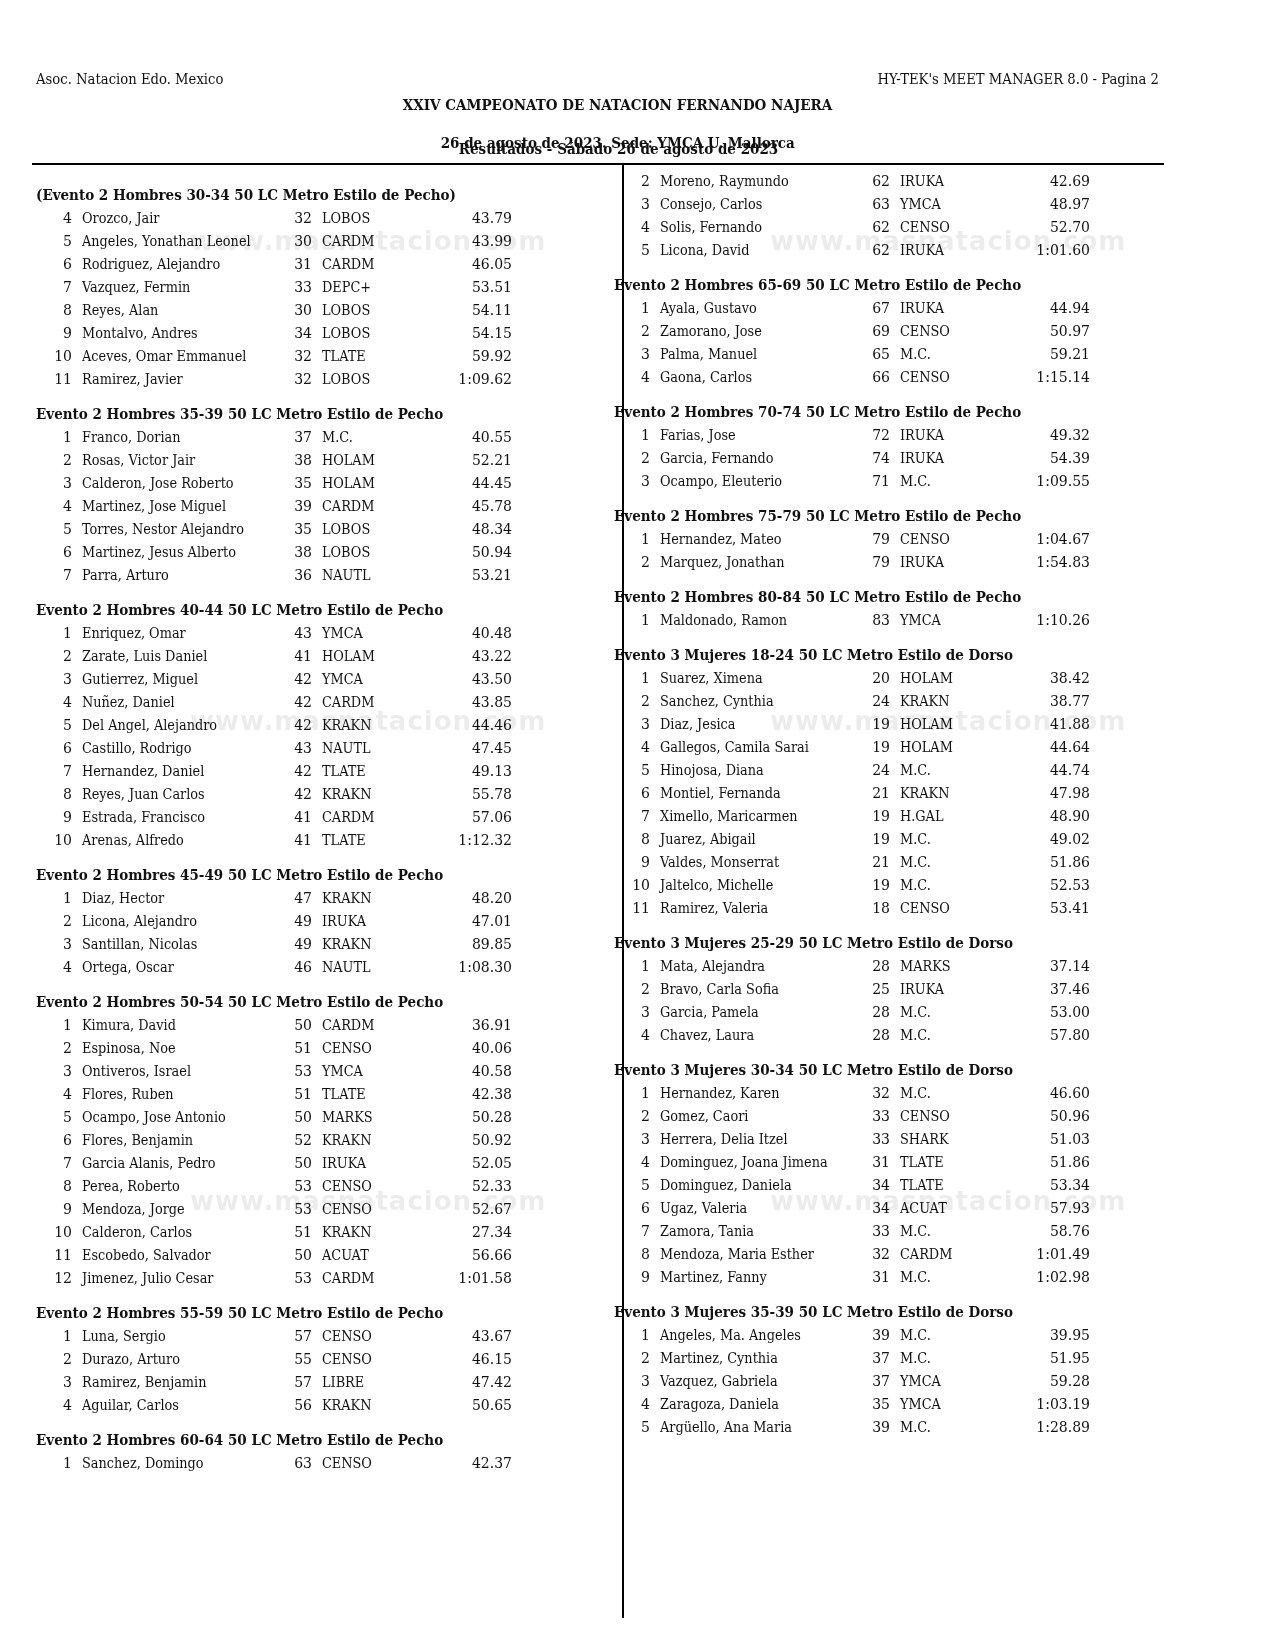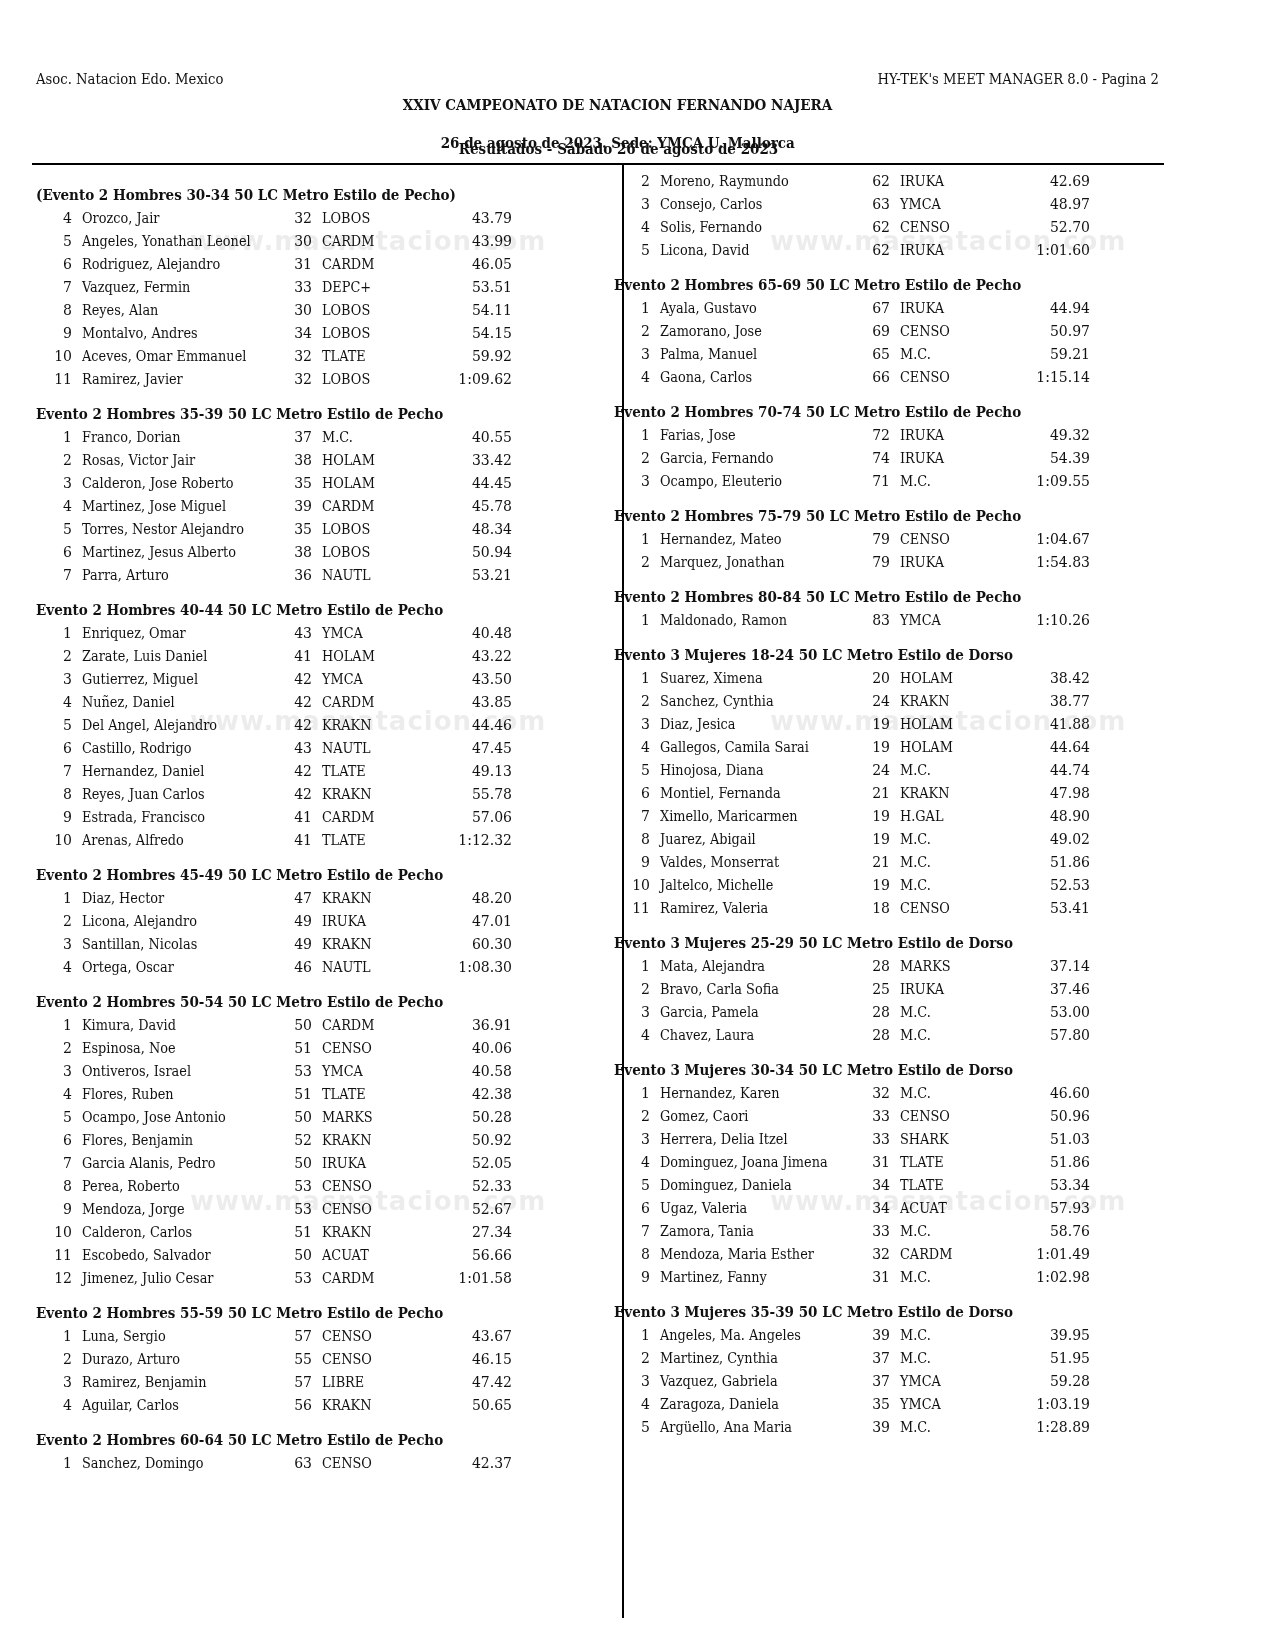--- a/index.html
+++ b/index.html
@@ -108,21 +108,21 @@
         <span class="name">Franco, Dorian</span>
         <span class="age">37</span>
         <span class="team">M.C.</span>
         <span class="time">40.55</span>
       </div>
       <div class="row">
         <span class="place">2</span>
         <span class="name">Rosas, Victor Jair</span>
         <span class="age">38</span>
         <span class="team">HOLAM</span>
-        <span class="time">33.42</span>
+        <span class="time">52.21</span>
       </div>
       <div class="row">
         <span class="place">3</span>
         <span class="name">Calderon, Jose Roberto</span>
         <span class="age">35</span>
         <span class="team">HOLAM</span>
         <span class="time">44.45</span>
       </div>
       <div class="row">
         <span class="place">4</span>
@@ -240,21 +240,21 @@
         <span class="name">Licona, Alejandro</span>
         <span class="age">49</span>
         <span class="team">IRUKA</span>
         <span class="time">47.01</span>
       </div>
       <div class="row">
         <span class="place">3</span>
         <span class="name">Santillan, Nicolas</span>
         <span class="age">49</span>
         <span class="team">KRAKN</span>
-        <span class="time">60.30</span>
+        <span class="time">89.85</span>
       </div>
       <div class="row">
         <span class="place">4</span>
         <span class="name">Ortega, Oscar</span>
         <span class="age">46</span>
         <span class="team">NAUTL</span>
         <span class="time">1:08.30</span>
       </div>
     </div>
     <div class="event">

